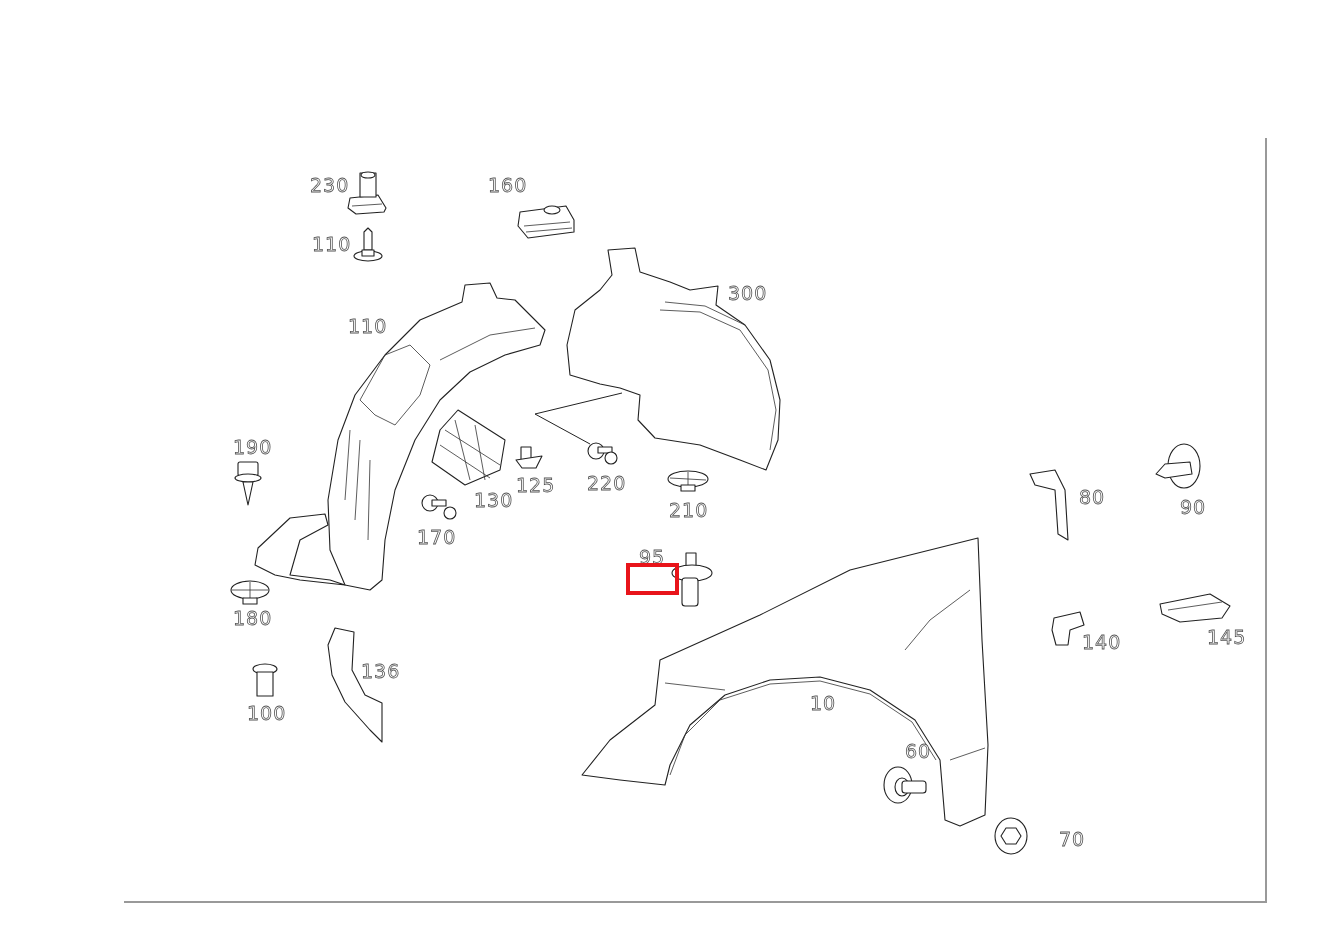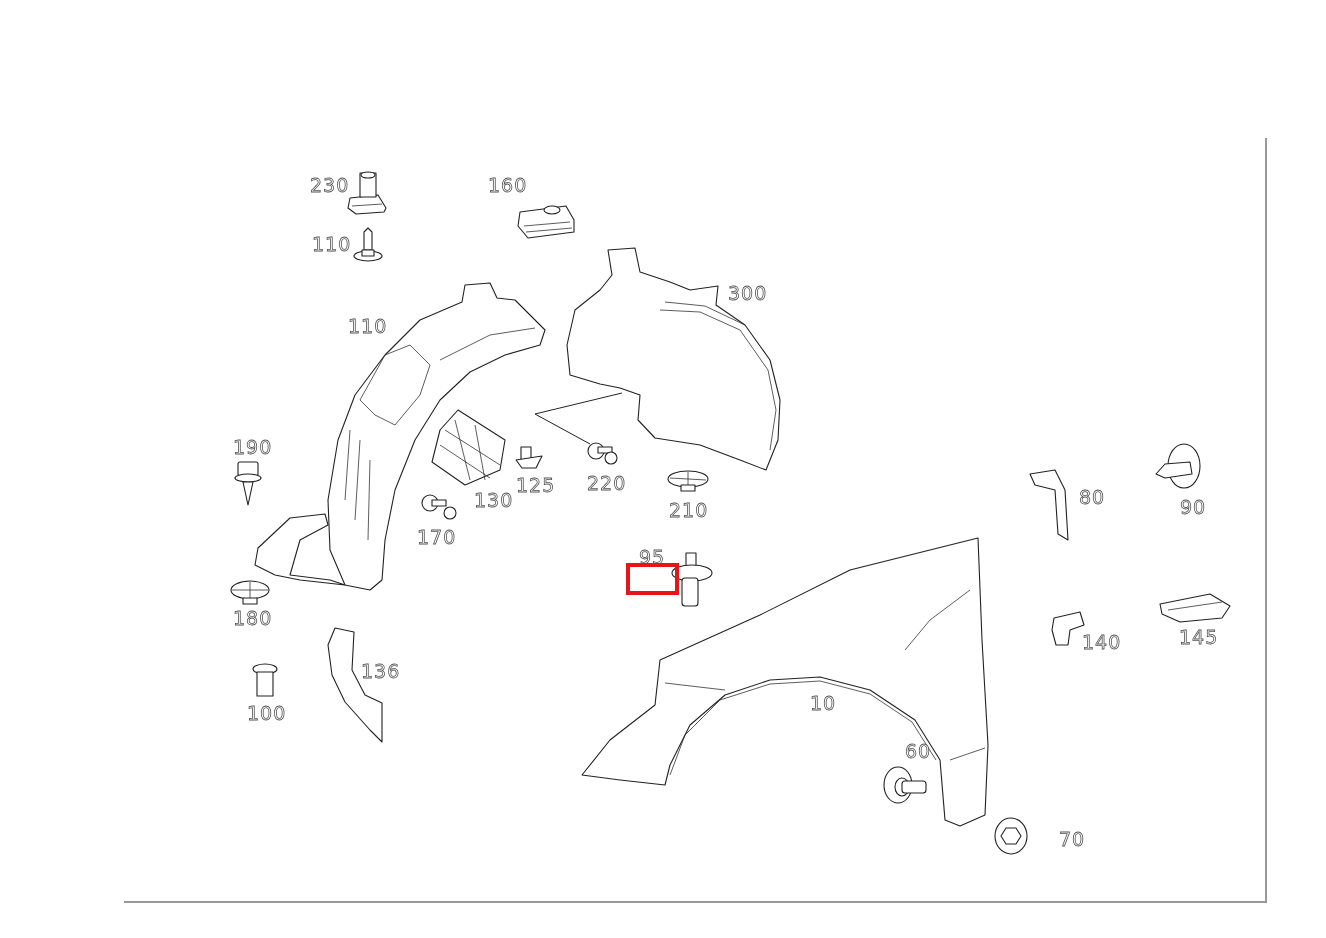--- a/index.html
+++ b/index.html
@@ -169,14 +169,14 @@
   <div class="callout" style="left:361px;top:661px">136</div>
   <div class="callout" style="left:247px;top:703px">100</div>
   <div class="callout" style="left:639px;top:547px">95</div>
   <div class="highlight" style="left:626px;top:563px;width:53px;height:32px"></div>
   <div class="callout" style="left:810px;top:693px">10</div>
   <div class="callout" style="left:905px;top:741px">60</div>
   <div class="callout" style="left:1059px;top:829px">70</div>
   <div class="callout" style="left:1079px;top:487px">80</div>
   <div class="callout" style="left:1180px;top:497px">90</div>
   <div class="callout" style="left:1082px;top:632px">140</div>
-  <div class="callout" style="left:1179px;top:627px">145</div>
+  <div class="callout" style="left:1207px;top:627px">145</div>
 </div>
 
 </body></html>

